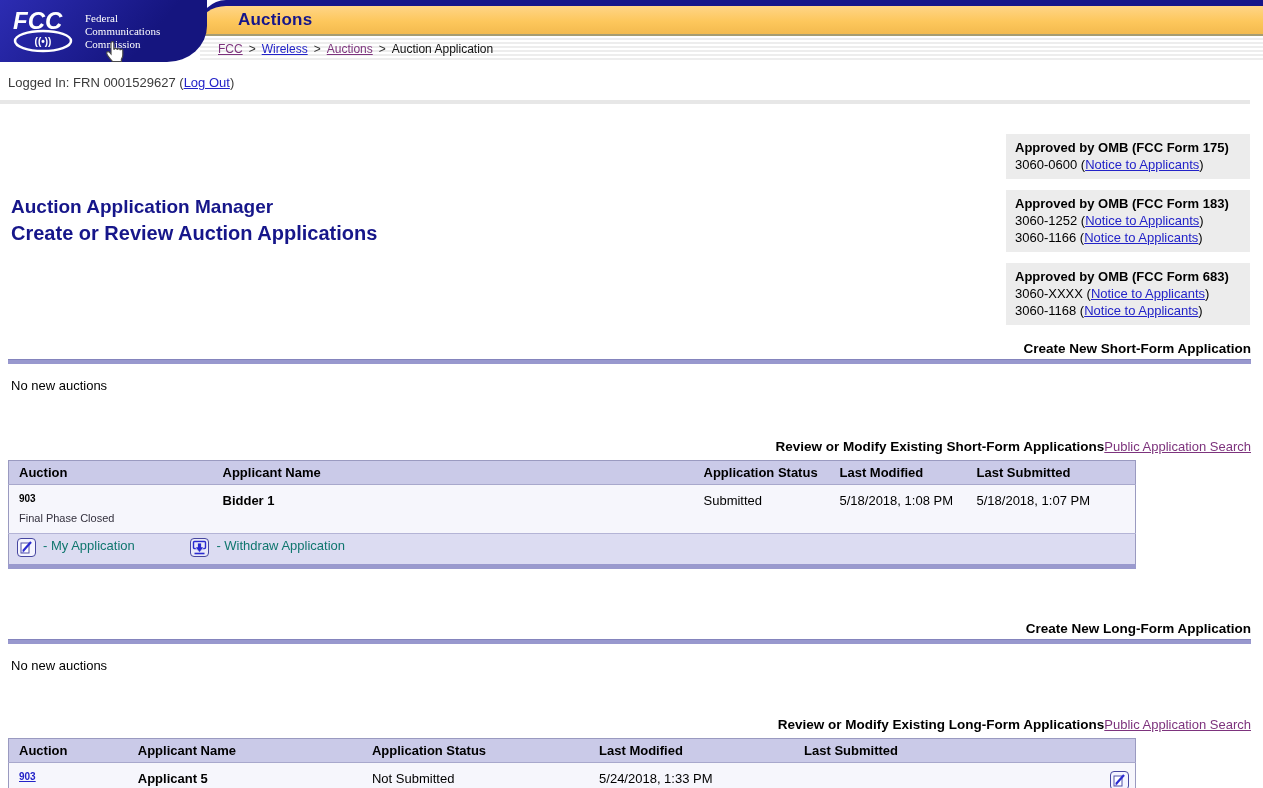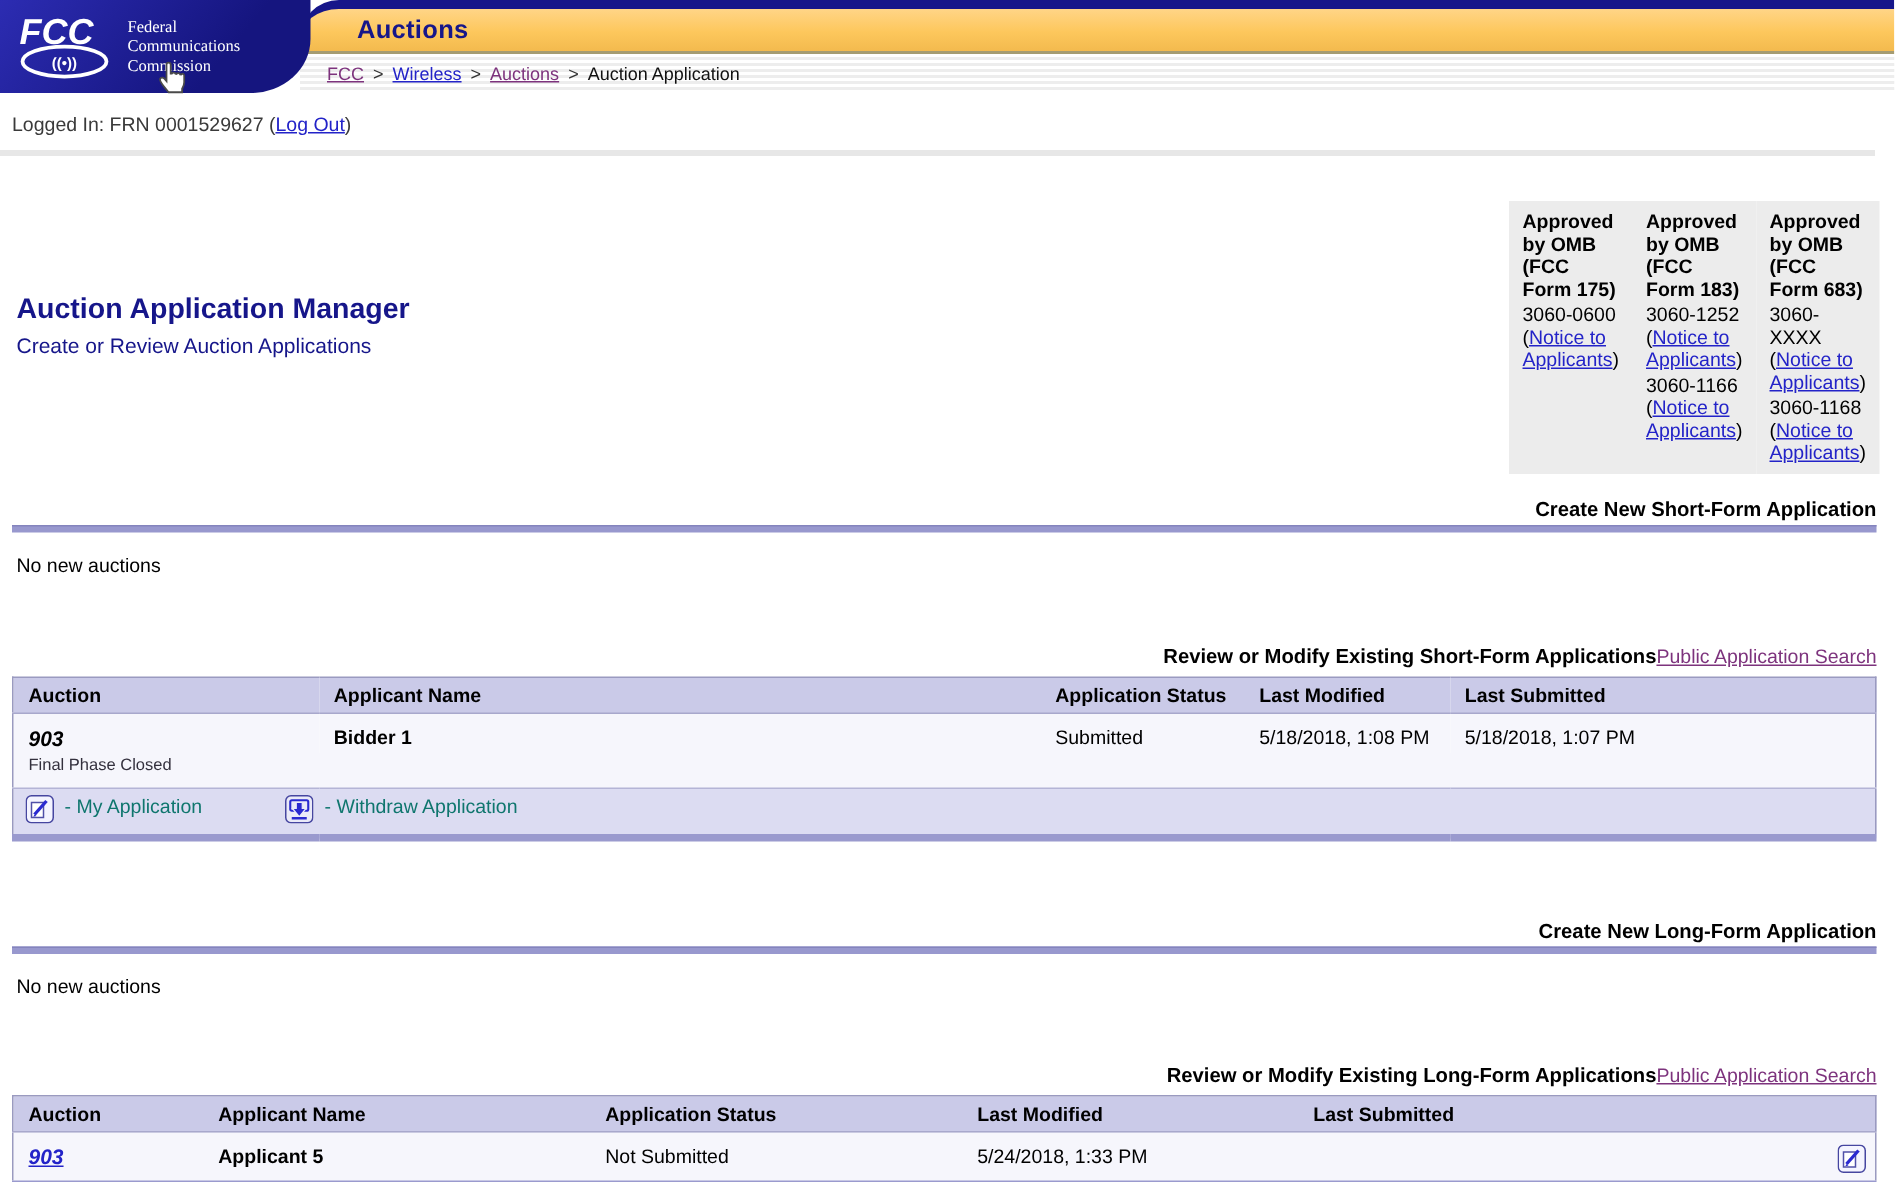--- a/index.html
+++ b/index.html
@@ -47,52 +47,52 @@
   .hand-cursor { position: absolute; left: 102px; top: 36px; z-index: 6; }
 
   
   .login-row { margin: 13px 0 0 8px; color: #3a3a3a; }
   .rule { height: 4px; background: #e7e7e7; margin: 10px 13px 0 0; }
 
   
   .hero-row { display: flex; justify-content: space-between; margin-top: 30px; }
   .title-block { margin: 62px 0 0 11px; }
   .page-title { color: #16168a; font-weight: bold; font-size: 19px; margin: 0; }
-  .page-subtitle { color: #16168a; font-weight: normal; font-size: 14px; margin: 4px 0 0 0; }
-  .omb-col { display: flex; flex-direction: row; margin-right: 13px; width: 244px; }
+  .page-subtitle { color: #16168a; font-weight: bold; font-size: 20px; margin: 4px 0 0 0; }
+  .omb-col { display: flex; flex-direction: column; gap: 11px; margin-right: 13px; width: 244px; }
   .omb-box { background: #ececec; padding: 6px 9px 7px 9px; }
   .omb-title { font-weight: bold; }
   .omb-line { margin-top: 2px; }
 
   
   .section-title-row { display: flex; justify-content: flex-end; align-items: flex-end; margin: 0 12px 0 11px; }
   .section-title { font-weight: bold; font-size: 13.5px; color: #000; }
   .purple-bar { height: 5px; background: #9898ce; border-top: 1px solid #8484bd; margin: 3px 12px 0 8px; }
   .empty-text { margin: 14px 0 0 11px; }
   .sec-create-short { margin-top: 16px; }
   .sec-review-short { margin-top: 46px; }
   .sec-create-long  { margin-top: 52px; }
   .sec-review-long  { margin-top: 44px; }
 
   
   .app-table {
-    width: 1243px; margin: 6px 0 0 8px;
+    width: 1128px; margin: 6px 0 0 8px;
     border-collapse: collapse;
     border: 1px solid #9a9ac0;
     border-bottom: 5px solid #9a9ace;
     padding-left: 48px;
   }
   .app-table th {
     background: #cacae8; text-align: left; font-size: 13px;
     padding: 4px 10px; border-bottom: 1px solid #a8a8cc;
   }
   .app-table td { background: #f6f6fc; vertical-align: top; }
   .row-main td { padding: 8px 10px 2px 10px; }
   .row-note td { padding: 2px 10px 9px 10px; font-size: 11px; color: #33303d; }
-  .cell-auction { font-weight: bold; font-size: 14px; font-style: italic; }
+  .cell-auction { font-weight: bold; font-size: 10px; }
   .cell-applicant { font-weight: bold; }
   .legend-row td {
     background: #dcdcf2; border-top: 1px solid #b4b4d6;
     padding: 4px 8px;
   }
   .legend-item { display: inline-flex; align-items: flex-start; gap: 7px; margin-right: 52px; color: #0f766e; }
   .icon-btn { display: inline-block; line-height: 0; }
   .cell-action { text-align: right; padding-right: 6px !important; }
 </style>
 </head>

